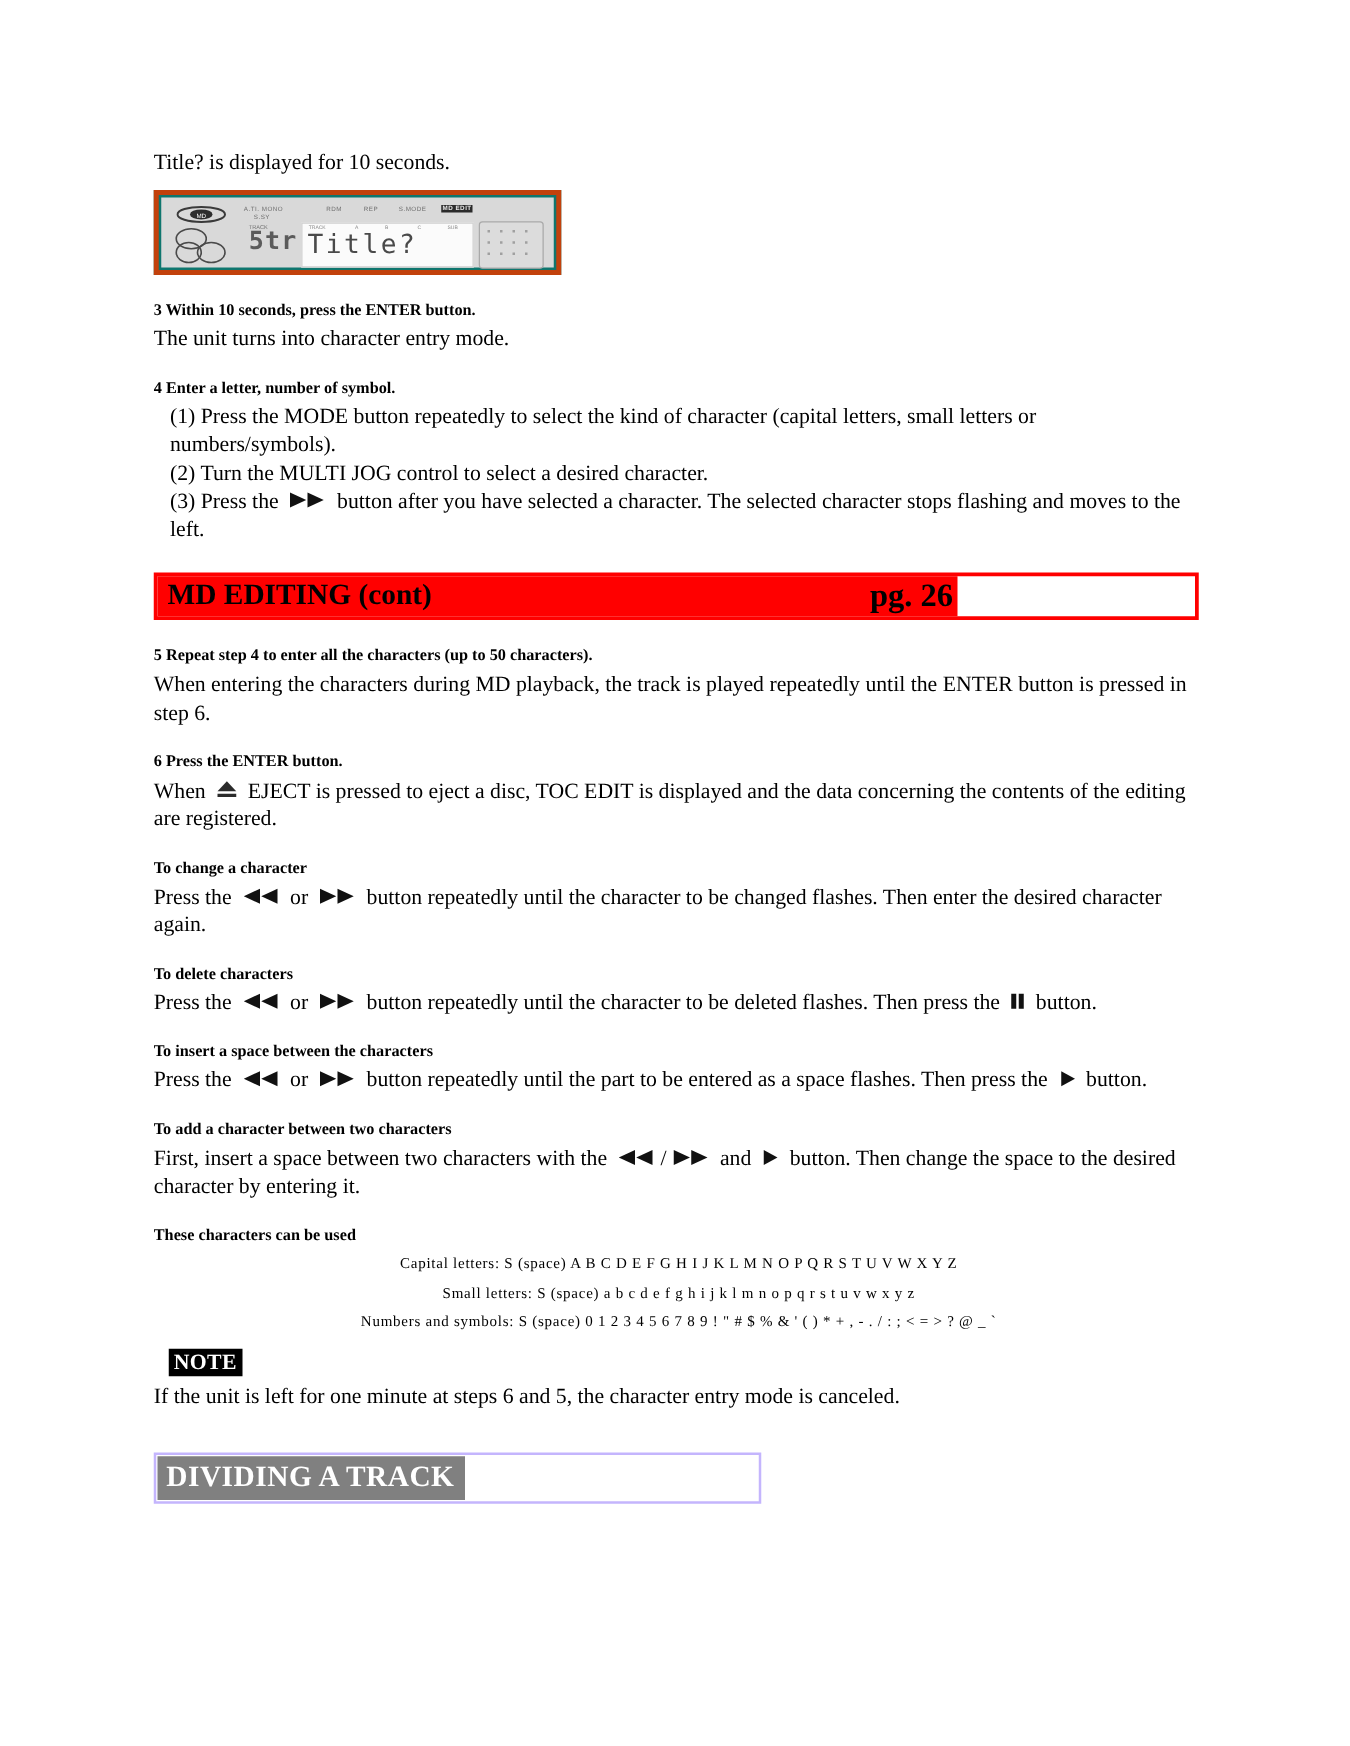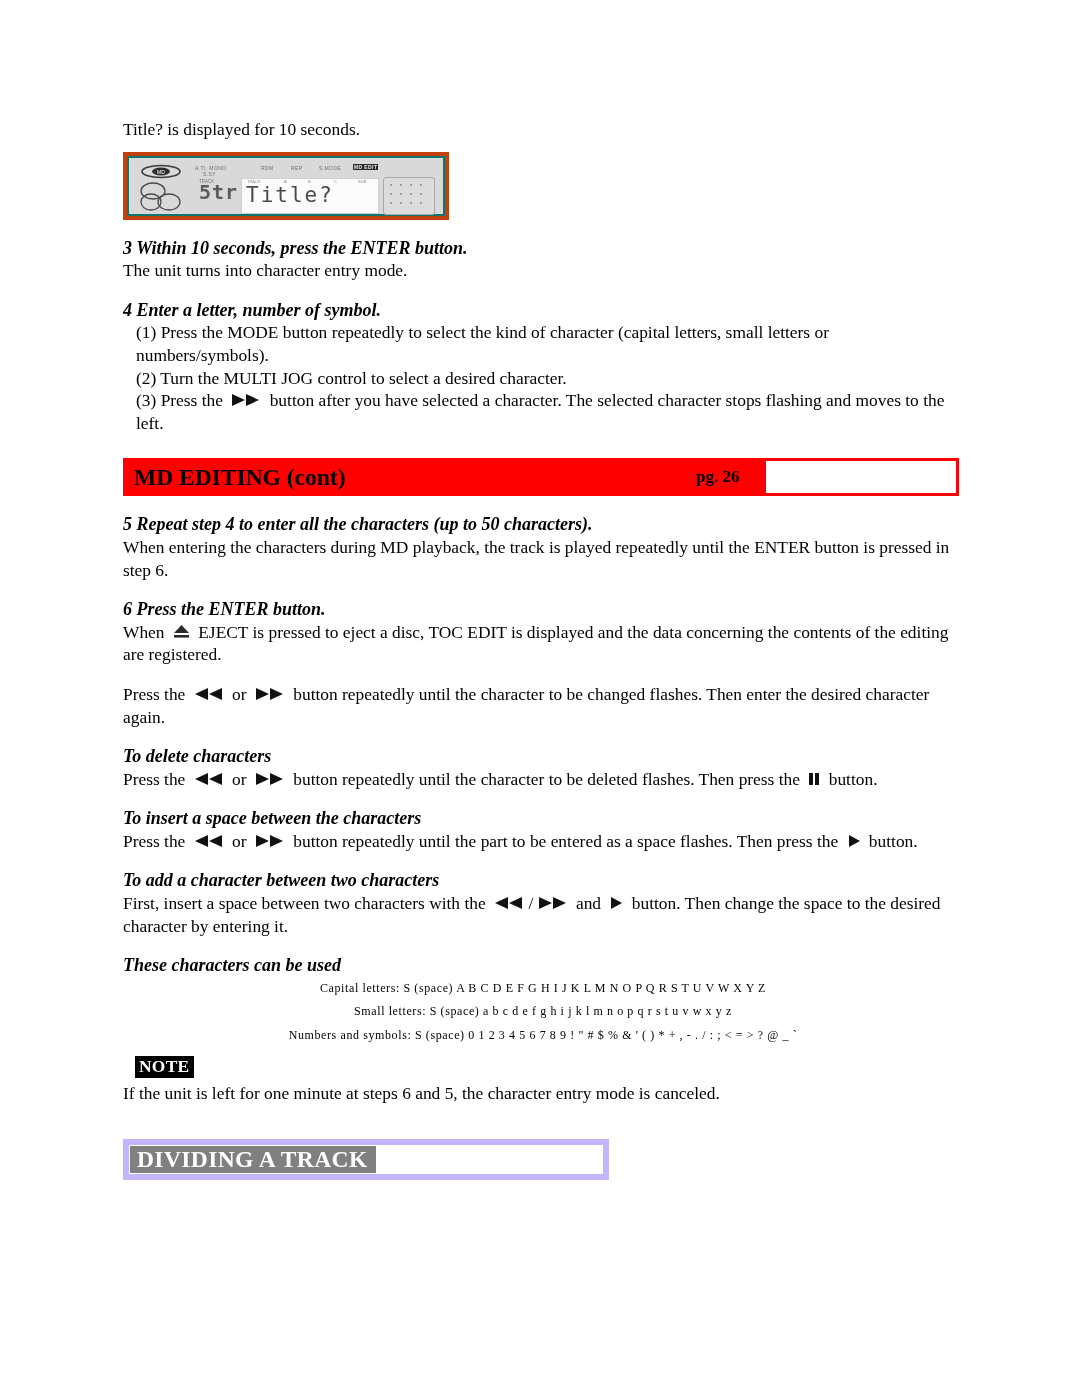--- a/index.html
+++ b/index.html
@@ -29,25 +29,24 @@
   }
 
   
   .para {
     font-size: 17.4px;
     line-height: 22.6px;
     margin: 0;
     text-align: left;
   }
   .bold-head {
-    font-size: 18px;
+    font-size: 13px;
     line-height: 22.6px;
     font-weight: bold;
     margin: 0;
-    font-style: italic;
   }
   .gap-sm { height: 9px; }
   .gap-md { height: 17px; }
   .indent { padding-left: 13px; font-family: Liberation Serif, serif; }
 
   
   .lcd-wrap {
     margin-top: 11px;
     width: 318px;
     height: 60px;
@@ -176,21 +175,21 @@
     font-size: 23.5px;
     font-weight: bold;
     color: #000000;
     white-space: nowrap;
   }
   .banner-page {
     position: absolute;
     left: 570px;
     top: 50%;
     transform: translateY(-50%);
-    font-size: 17px;
+    font-size: 26px;
     font-weight: bold;
     color: #000000;
     white-space: nowrap;
   }
 
   
   .icon {
     display: inline-block;
     vertical-align: -1px;
     line-height: 0;
@@ -212,21 +211,21 @@
     padding: 0 4px 1px 4px;
     letter-spacing: 0.3px;
     margin-left: 12px;
   }
 
   
   .gray-heading {
     margin-top: 34px;
     width: 486px;
     height: 41px;
-    border: 6px solid #c4b5fd;
+    border: 2px solid #c4b5fd;
     background: #ffffff;
     position: relative;
     box-sizing: border-box;
     text-decoration: underline;
   }
   .gray-fill {
     position: absolute;
     left: 1px; top: 1px;
     width: 246px;
     height: calc(100% - 2px);
@@ -353,20 +352,21 @@
         <svg width="17" height="15" viewBox="0 0 17 15">
             <polygon points="8.5,1 16,9 1,9" fill="#2b2b2b"></polygon>
             <rect x="1" y="11" width="15" height="2.6" fill="#2b2b2b"></rect>
           </svg>
       </span>
       <span>EJECT is pressed to eject a disc, TOC EDIT is displayed and the data concerning the contents of the editing are registered.</span>
     </p>
 
     <div class="gap-md"></div>
 
+    <p class="bold-head">To change a character</p>
     <p class="para">
       <span>Press the</span>
       <span class="icon ic-rew icon-pad-l icon-pad-r">
         <svg width="30" height="14" viewBox="0 0 30 14">
             <polygon points="14,1 1,7 14,13" fill="#111"></polygon>
             <polygon points="28,1 15,7 28,13" fill="#111"></polygon>
           </svg>
       </span>
       <span>or</span>
       <span class="icon ic-ff icon-pad-l icon-pad-r">

